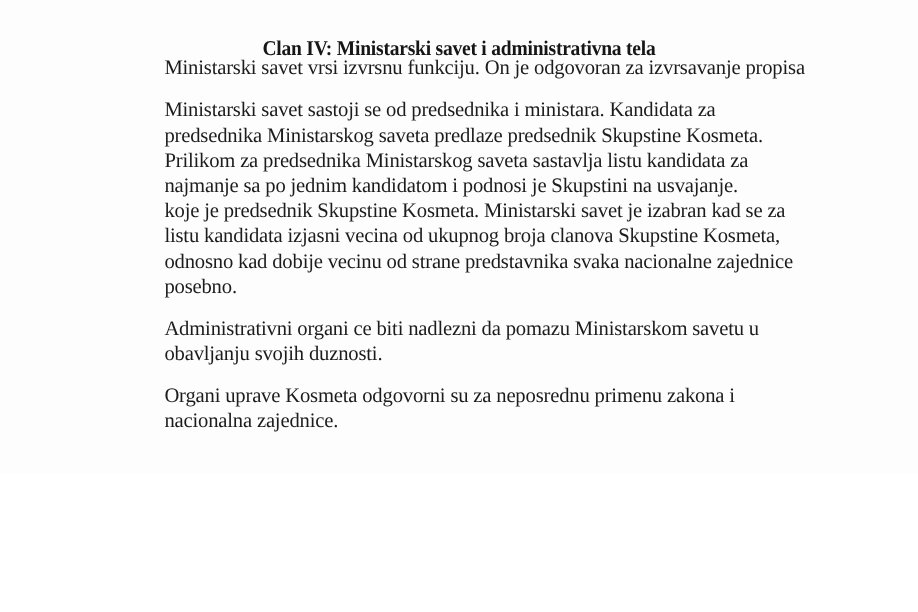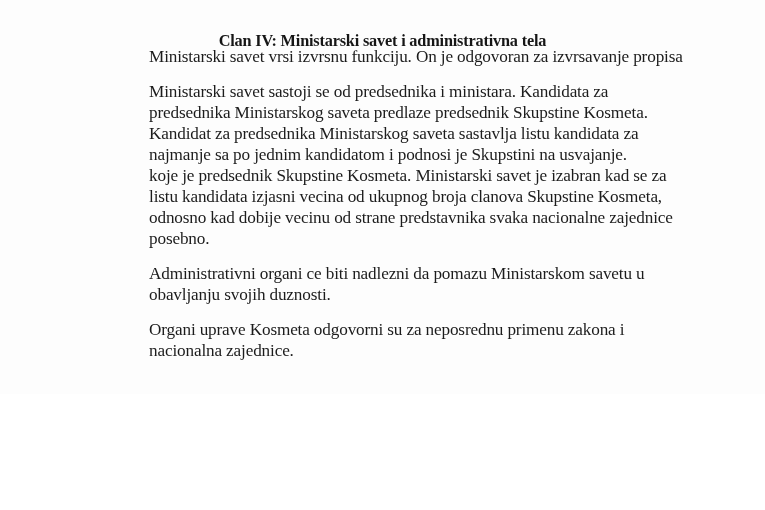--- a/index.html
+++ b/index.html
@@ -38,21 +38,21 @@
       transform-origin: 382px 0;
     }
     .heading-iv { top: 15px; }
     .heading-v { top: 490px; }
     .body-text {
       position: absolute;
       left: 133px;
       width: 600px;
     }
     .para {
-      margin: 0 0 14px 16px;
+      margin: 0 0 14px 4px;
       font-size: 17.2px;
       line-height: 21px;
       color: #1c1c1c;
       letter-spacing: -0.15px;
     }
     .para .line {
       display: block;
       white-space: nowrap;
     }
   </style>
@@ -65,21 +65,21 @@
 
   <div class="body-text" style="top: 46px;">
 
     <p class="para">
       <span class="line">Ministarski savet vrsi izvrsnu funkciju. On je odgovoran za izvrsavanje propisa</span>
     </p>
 
     <p class="para">
       <span class="line">Ministarski savet sastoji se od predsednika i ministara. Kandidata za</span>
       <span class="line">predsednika Ministarskog saveta predlaze predsednik Skupstine Kosmeta.</span>
-      <span class="line">Kandidat za predsednika Ministarskog saveta sastavlja listu kandidata za</span>
+      <span class="line">Prilikom za predsednika Ministarskog saveta sastavlja listu kandidata za</span>
       <span class="line">najmanje sa po jednim kandidatom i podnosi je Skupstini na usvajanje.</span>
       <span class="line">koje je predsednik Skupstine Kosmeta. Ministarski savet je izabran kad se za</span>
       <span class="line">listu kandidata izjasni vecina od ukupnog broja clanova Skupstine Kosmeta,</span>
       <span class="line">odnosno kad dobije vecinu od strane predstavnika svaka nacionalne zajednice</span>
       <span class="line">posebno.</span>
     </p>
 
     <p class="para">
       <span class="line">Administrativni organi ce biti nadlezni da pomazu Ministarskom savetu u</span>
       <span class="line">obavljanju svojih duznosti.</span>

